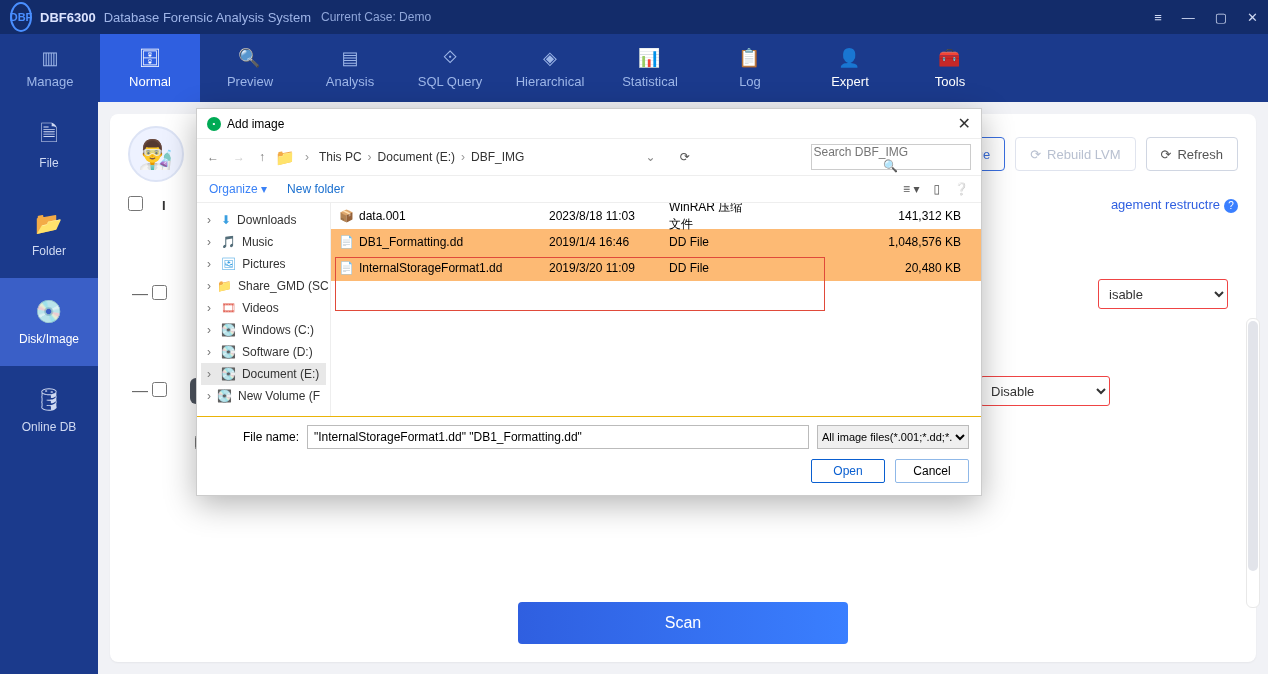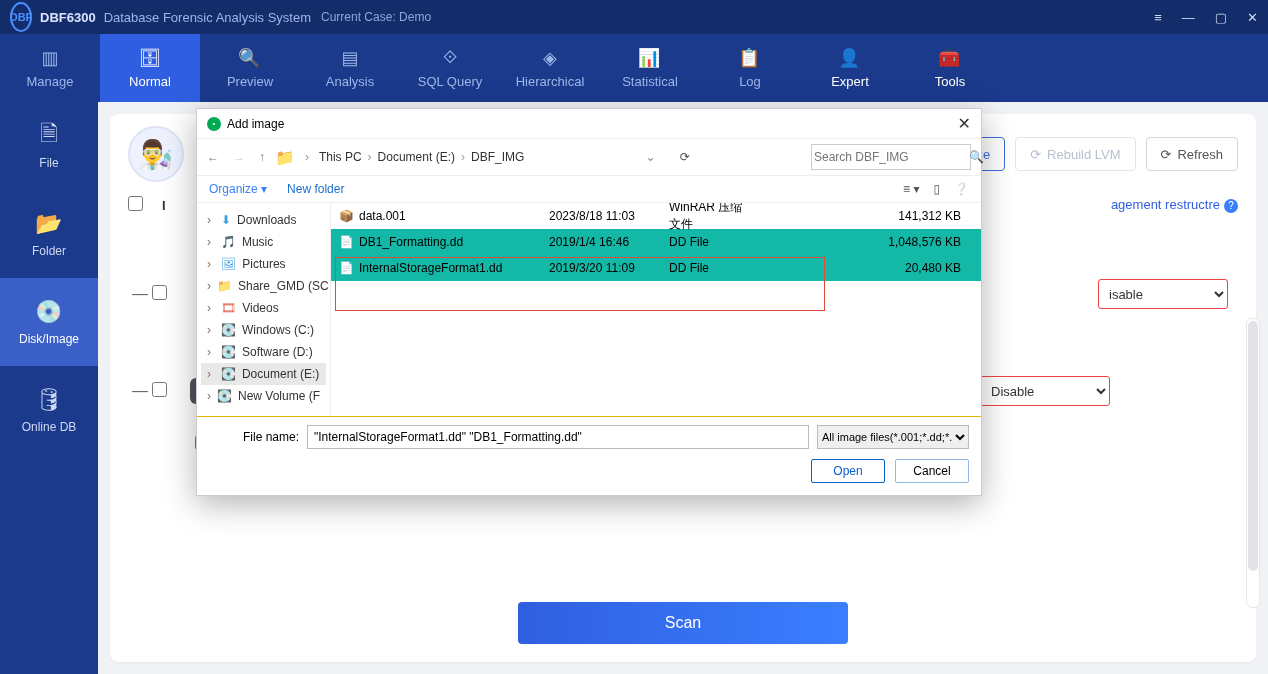--- a/index.html
+++ b/index.html
@@ -76,21 +76,21 @@
 .dialog { position:absolute; left:196px; top:108px; width:786px; height:388px; background:#fff; border:1px solid #ccc; box-shadow:0 8px 30px rgba(0,0,0,0.3); display:flex; flex-direction:column; z-index:50; }
 .dlg-title { height:30px; display:flex; align-items:center; padding:0 10px; font-size:12px; border-bottom:1px solid #eee; }
 .dlg-title .dot { width:14px; height:14px; border-radius:50%; background:#0a5; color:#fff; font-size:8px; display:flex; align-items:center; justify-content:center; margin-right:6px; }
 .dlg-title .x { margin-left:auto; font-size:16px; cursor:pointer; color:#333; }
 .dlg-nav { height:36px; display:flex; align-items:center; padding:0 10px; gap:10px; font-size:12px; }
 .dlg-nav .arrows { display:flex; gap:14px; color:#777; }
 .dlg-nav .folder-ic { color:#f5b942; font-size:16px; }
 .dlg-nav .crumbs { display:flex; gap:6px; color:#333; }
 .dlg-nav .crumbs span.sep { color:#999; }
 .dlg-nav .refresh { margin-left:6px; color:#555; cursor:pointer; }
-.dlg-nav .search { margin-left:auto; height:26px; width:160px; border:1px solid #ccc; padding:0 2px; display:flex; align-items:center; color:#888; }
+.dlg-nav .search { margin-left:auto; height:26px; width:160px; border:1px solid #ccc; padding:0 13px; display:flex; align-items:center; color:#888;flex-direction:column; }
 .dlg-nav .search input { border:none; outline:none; flex:1; font-size:12px; }
 .dlg-tools { height:28px; display:flex; align-items:center; padding:0 12px; gap:20px; border-top:1px solid #eee; border-bottom:1px solid #eee; font-size:12px; }
 .dlg-tools .org { color:#3b82f6; cursor:pointer; }
 .dlg-tools .newf { color:#1a6fcf; cursor:pointer; }
 .dlg-tools .right { margin-left:auto; display:flex; gap:14px; color:#555; }
 
 .dlg-body { flex:1; display:flex; overflow:hidden; }
 .tree { width:134px; border-right:1px solid #eee; padding:6px 4px; font-size:12px; overflow:hidden; }
 .tree .t-item { display:flex; align-items:center; gap:6px; padding:4px 6px; color:#333; cursor:pointer; white-space:nowrap; }
 .tree .t-item.sel { background:#e8e8e8; }
@@ -100,21 +100,21 @@
 .file-list { flex:1; font-size:12px; position:relative; }
 .fl-head { display:flex; height:28px; align-items:center; border-bottom:1px solid #eee; color:#333; }
 .fl-head div { padding:0 8px; }
 .col-name { flex:0 0 210px; }
 .col-date { flex:0 0 120px; }
 .col-type { flex:0 0 100px; }
 .col-size { flex:1; text-align:right; padding-right:20px !important; }
 .fl-row { display:flex; height:26px; align-items:center; }
 .fl-row div { padding:0 8px; }
 .fl-row .fic { width:14px; height:14px; display:inline-block; margin-right:6px; vertical-align:middle; }
-.fl-row.sel { background:#14b8a6; }
+.fl-row.sel { background:#fdba74; }
 .highlight-box { position:absolute; left:4px; top:54px; width:490px; height:54px; border:1px solid #e04a3a; pointer-events:none; }
 
 .dlg-bottom { padding:8px 12px 12px; border-top:1px solid #eab308; }
 .dlg-bottom .fn-row { display:flex; align-items:center; gap:8px; margin-bottom:10px; font-size:12px; }
 .dlg-bottom .fn-row label { width:90px; text-align:right; }
 .dlg-bottom .fn-row input { flex:1; height:24px; border:1px solid #bbb; padding:0 6px; font-size:12px; }
 .dlg-bottom .fn-row select { width:152px; height:24px; border:1px solid #bbb; font-size:11px; }
 .dlg-bottom .btn-row { display:flex; gap:10px; justify-content:flex-end; }
 .dlg-bottom .btn-row button { width:74px; height:24px; border:1px solid #8fb8e8; background:#fff; font-size:12px; cursor:pointer; border-radius:2px; }
 .dlg-bottom .btn-row button.open { color:#0a5fd0; border-color:#0a5fd0; }

